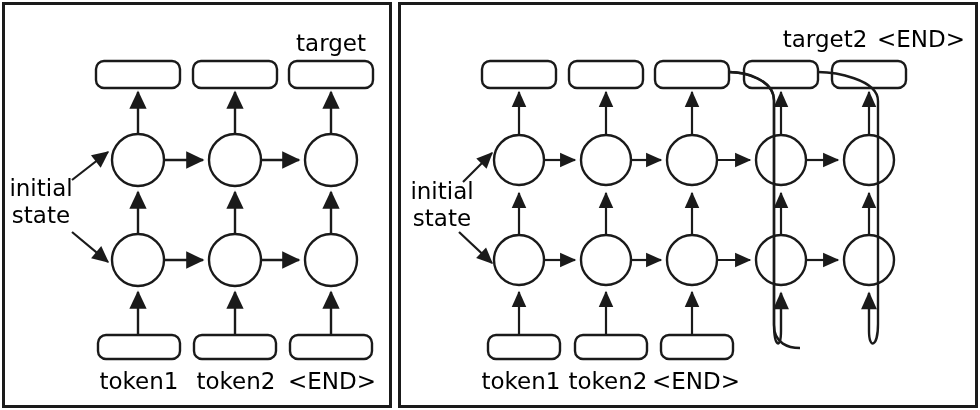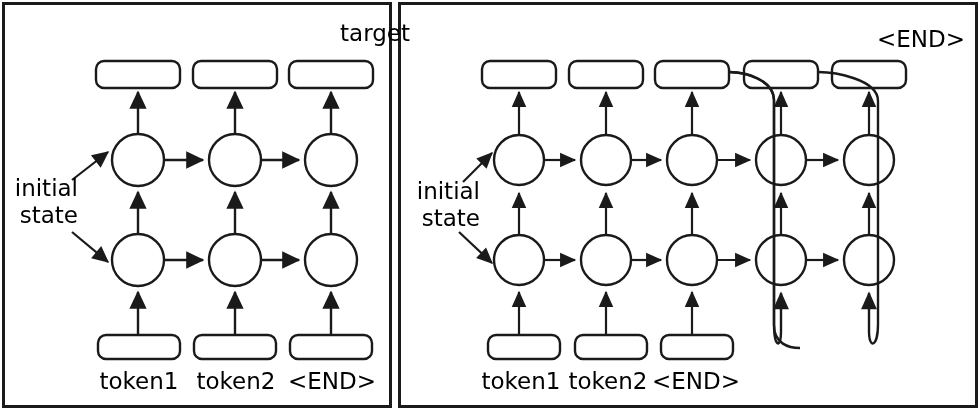--- a/index.html
+++ b/index.html
@@ -66,21 +66,21 @@
     line-height: 26px;
     white-space: nowrap;
     text-align: center;
   }
   .lbl-center {
     transform: translateX(-50%);
   }
   .lbl-initial {
     font-size: 23px;
     line-height: 27px;
-    text-align: right;
+    text-align: center;
   }
 </style>
 </head>
 <body>
 
 <div id="stage">
 
   <svg class="canvas" viewBox="0 0 980 410">
     <defs>
       <marker id="arrowBig" markerWidth="9" markerHeight="9" refX="7.4" refY="4.2" orient="auto" markerUnits="strokeWidth">
@@ -182,31 +182,32 @@
     <path class="loop-curve" d="M 729 72 C 744 72 774 80 774 100 L 774 325 C 774 344 789 348 800 348" transform="translate(0,0)"></path>
     <path class="loop-curve" d="M 774 325 C 774 344 763 350 781 350" style="display:none"></path>
     <path class="loop-curve" d="M 729 72 C 745 72 774 79 774 101 L 774 324 C 774 347 781 350 781 331 L 781 293" marker-end="url(#arrowSm)"></path>
 
     <path class="loop-curve" d="M 818 72 C 834 72 878 79 878 101 L 878 324 C 878 347 869 350 869 331 L 869 293" marker-end="url(#arrowSm)"></path>
 
     <line class="diag-edge" x1="463" y1="182" x2="492" y2="153" marker-end="url(#arrowSm)"></line>
     <line class="diag-edge" x1="459" y1="232" x2="492" y2="263" marker-end="url(#arrowSm)"></line>
   </svg>
 
-  <div class="lbl lbl-center" style="left:331px; top:20px;margin-left:44px;">target</div>
+  <div class="lbl lbl-center" style="left:331px; top:30px;">target</div>
 
   <div class="lbl lbl-initial" style="left:4px; top:175px; width:74px;">
     <div>initial</div>
     <div>state</div>
   </div>
 
   <div class="lbl lbl-center" style="left:139px; top:368px;">token1</div>
   <div class="lbl lbl-center" style="left:236px; top:368px;">token2</div>
   <div class="lbl lbl-center" style="left:332px; top:368px;">&lt;END&gt;</div>
 
+  <div class="lbl lbl-center" style="left:825px; top:26px;">target2</div>
   <div class="lbl lbl-center" style="left:921px; top:26px;">&lt;END&gt;</div>
 
   <div class="lbl lbl-initial" style="left:404px; top:178px; width:76px;">
     <div>initial</div>
     <div>state</div>
   </div>
 
   <div class="lbl lbl-center" style="left:521px; top:368px;">token1</div>
   <div class="lbl lbl-center" style="left:608px; top:368px;">token2</div>
   <div class="lbl lbl-center" style="left:696px; top:368px;">&lt;END&gt;</div>

